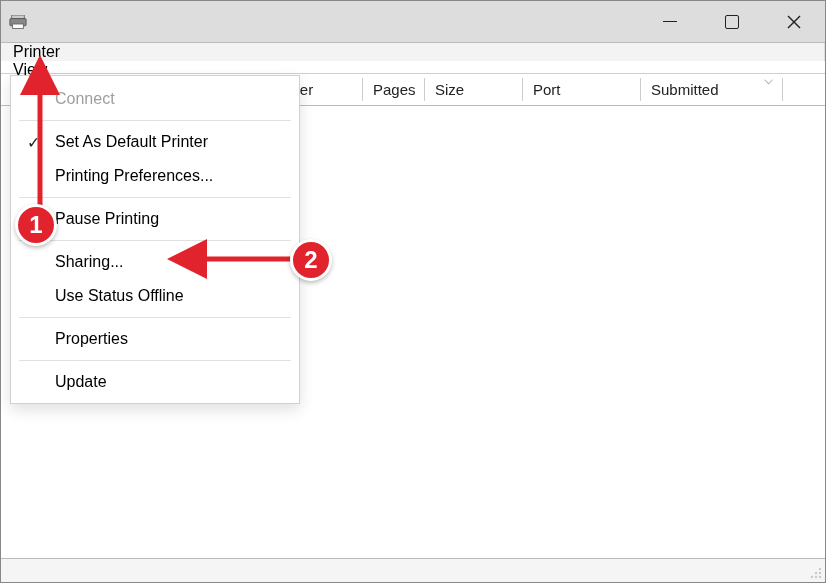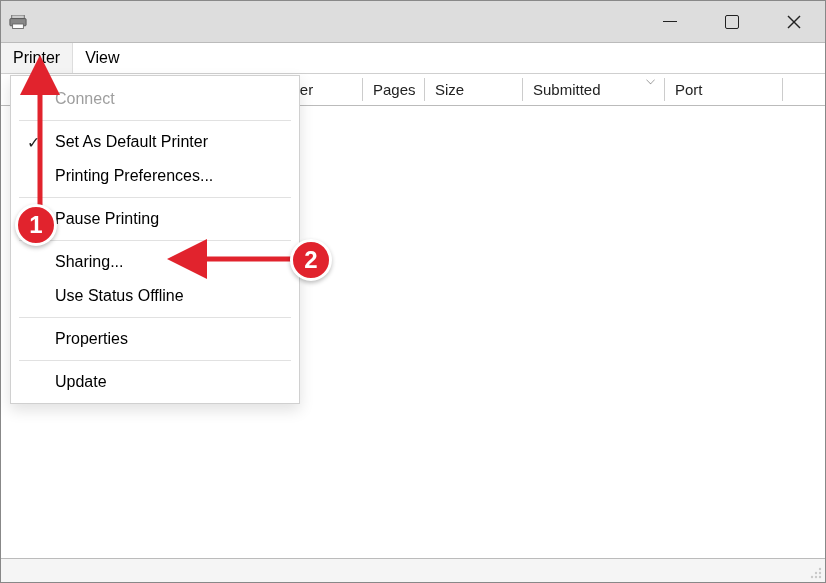--- a/index.html
+++ b/index.html
@@ -11,21 +11,21 @@
   .titlebar { height: 42px; background: #ddd; display: flex; align-items: center; justify-content: space-between; padding-left: 8px; border-bottom: 1px solid #bbb; }
   .titlebar-left { display: flex; align-items: center; gap: 8px; }
   .printer-icon { width: 18px; height: 14px; }
   .window-controls { display: flex; }
   .win-btn { width: 62px; height: 42px; display: flex; align-items: center; justify-content: center; color: #222; }
   .win-btn.min::after { content: ""; display: block; width: 14px; height: 1.5px; background: #222; }
   .win-btn.max::after { content: ""; display: block; width: 12px; height: 12px; border: 1.5px solid #222; border-radius: 2px; }
   .win-btn.close svg { width: 14px; height: 14px; }
 
   
-  .menubar { height: 31px; background: #fff; display: flex; align-items: stretch; border-bottom: 1px solid #cfcfcf; font-size: 16px; }
+  .menubar { height: 31px; background: #fff; display: flex; align-items: stretch; border-bottom: 1px solid #cfcfcf; font-size: 16px; flex-direction: column; }
   .menu-item { padding: 0 12px; display: flex; align-items: center; cursor: default; }
   .menu-item.active { background: #f3f3f3; border-right: 1px solid #ddd; }
 
   
   .headers { height: 32px; display: flex; align-items: center; font-size: 15px; color: #222; border-bottom: 1px solid #bbb; }
   .col { flex: 0 0 auto; padding: 0 10px; position: relative; display: flex; align-items: center; height: 100%; }
   .col:not(:last-child)::after { content: ""; position: absolute; right: 0; top: 4px; bottom: 4px; width: 1px; background: #ccc; }
   .col .sort-caret { position: absolute; right: 10px; top: -1px; font-size: 12px; color: #777; }
 
   
@@ -78,25 +78,25 @@
     <div class="menu-item active">Printer</div>
     <div class="menu-item">View</div>
   </div>
 
   <div class="headers">
     <div class="col" style="width:194px">Document Name</div>
     <div class="col" style="width:64px">Status</div>
     <div class="col" style="width:104px">Owner</div>
     <div class="col" style="width:62px">Pages</div>
     <div class="col" style="width:98px">Size</div>
+    <div class="col" style="width:118px">Port</div>
     <div class="col" style="width:142px">
       <span>Submitted</span>
       <span class="sort-caret">⌵</span>
     </div>
-    <div class="col" style="width:118px">Port</div>
     <div class="col" style="flex:1"></div>
   </div>
 
   <div class="content"></div>
 
   <div class="statusbar">
     <svg class="grip" viewBox="0 0 14 14">
       <circle cx="12" cy="4" r="1.2" fill="#888"></circle>
         <circle cx="8" cy="8" r="1.2" fill="#888"></circle>
         <circle cx="12" cy="8" r="1.2" fill="#888"></circle>

